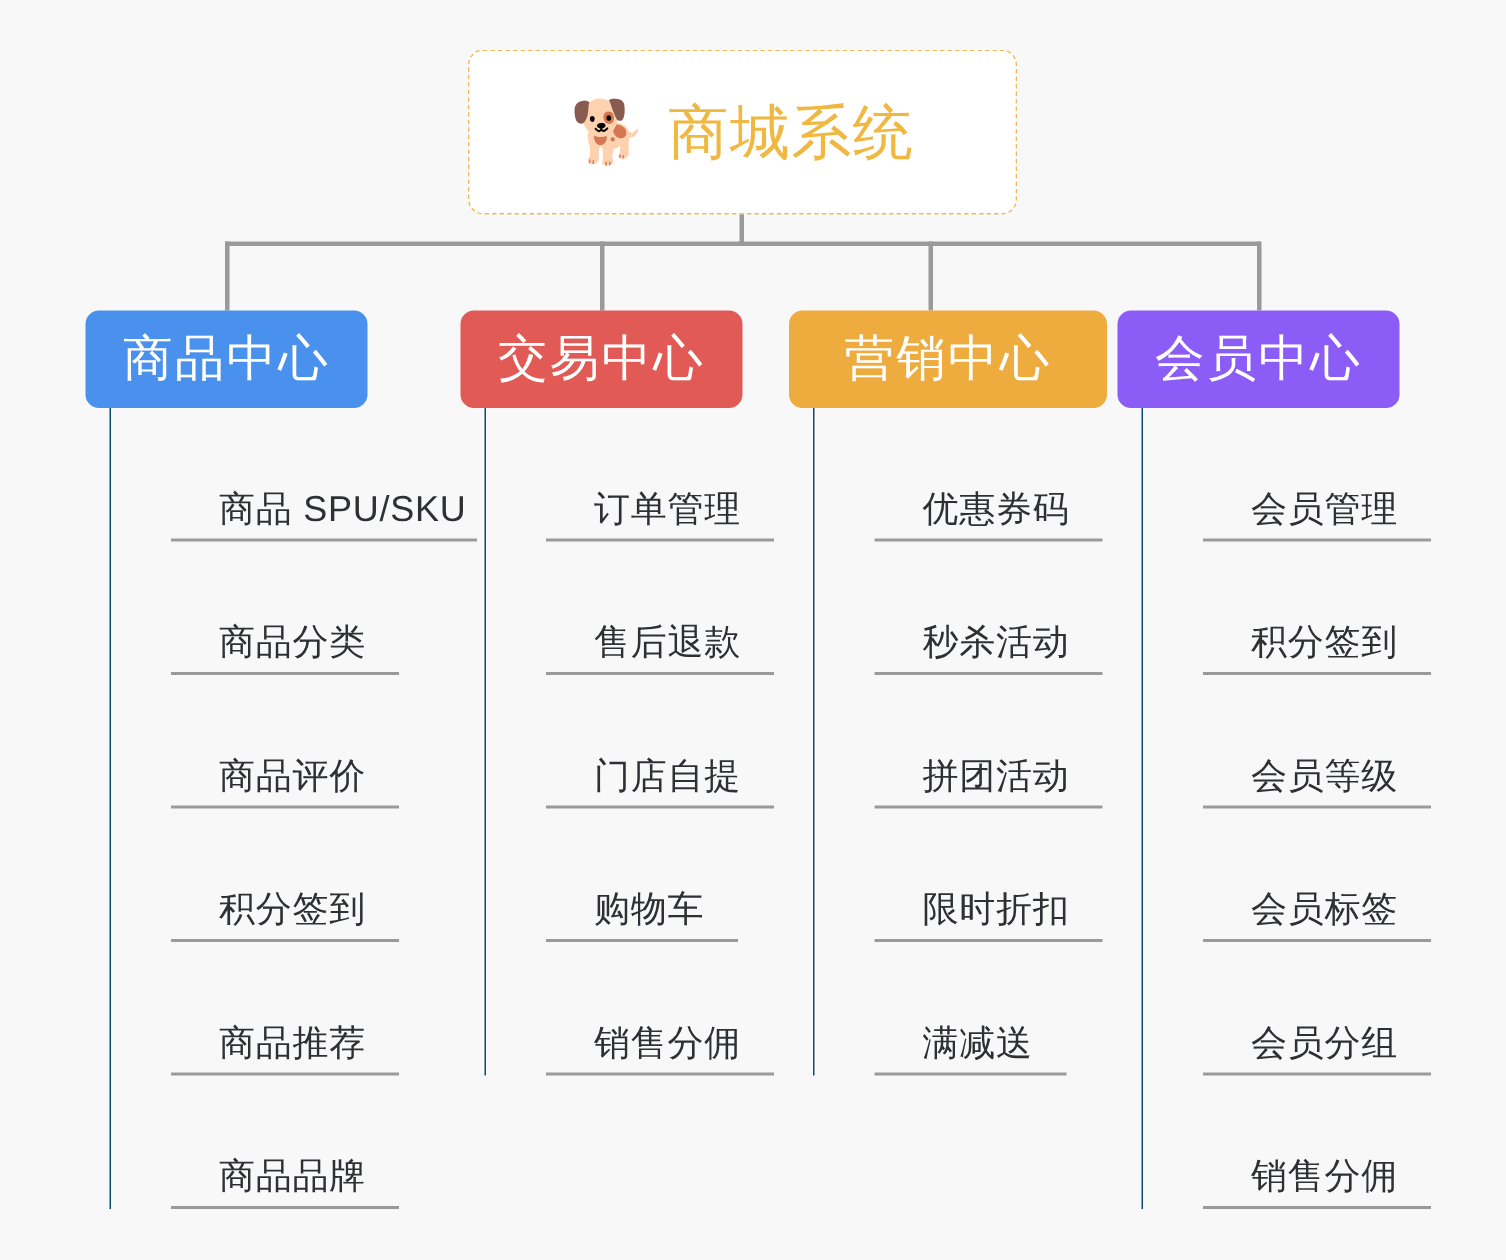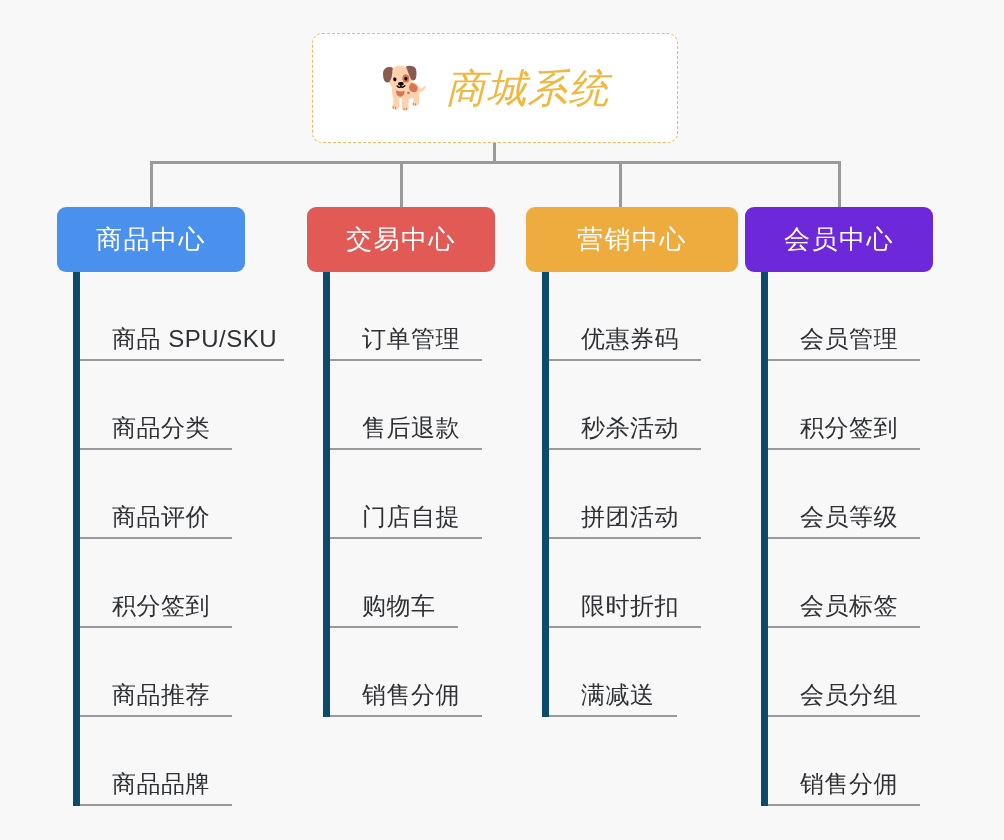--- a/index.html
+++ b/index.html
@@ -88,35 +88,36 @@
   .col-3 { left: 526px; }
   .col-4 { left: 745px; }
 
   .cat-box {
     height: 65px;
     border-radius: 9px;
     display: flex;
     align-items: center;
     justify-content: center;
     color: #ffffff;
-    font-size: 26px;
+    font-size: 33px;
     letter-spacing: 1.5px;
     box-sizing: border-box;
   }
   .col-1 .cat-box { width: 188px; }
   .col-2 .cat-box { width: 188px; }
   .col-3 .cat-box { width: 212px; }
   .col-4 .cat-box { width: 188px; }
 
   
   .leaf-rail {
     position: relative;
     margin-left: 16px;
-    border-left: 7px solid #0c4a6e;
+    border-left: 1px solid #0c4a6e;
     padding-top: 0;
+    padding-left: 40px;
   }
   .leaf-row {
     height: 89px;
     display: flex;
     align-items: flex-end;
     position: relative;
   }
   .leaf-underline {
     position: absolute;
     left: 0;
@@ -133,21 +134,21 @@
     letter-spacing: 0.5px;
   }
 </style>
 </head>
 <body style="background: rgb(248, 248, 248);">
 
 <div id="mindmap">
 
   <div class="root-node" style="background: rgb(255, 255, 255); border-color: rgb(240, 185, 90);">
     <span class="root-emoji">🐕</span>
-    <span class="root-title" style="color: rgb(240, 184, 64); font-style: italic;">商城系统</span>
+    <span class="root-title" style="color: rgb(240, 184, 64);">商城系统</span>
   </div>
 
   <div class="conn conn-v-root" style="background: rgb(154, 154, 154);"></div>
   <div class="conn conn-bus" style="background: rgb(154, 154, 154);"></div>
   <div class="conn conn-drop drop-1" style="background: rgb(154, 154, 154);"></div>
   <div class="conn conn-drop drop-2" style="background: rgb(154, 154, 154);"></div>
   <div class="conn conn-drop drop-3" style="background: rgb(154, 154, 154);"></div>
   <div class="conn conn-drop drop-4" style="background: rgb(154, 154, 154);"></div>
 
   <div class="column col-1">
@@ -232,21 +233,21 @@
         <span class="leaf-underline" style="width:152px"></span>
       </div>
       <div class="leaf-row">
         <span class="leaf-label">满减送</span>
         <span class="leaf-underline" style="width:128px"></span>
       </div>
     </div>
   </div>
 
   <div class="column col-4">
-    <div class="cat-box" style="background: #6d28d9;">
+    <div class="cat-box" style="background: #8b5cf6;">
       <span>会员中心</span>
     </div>
     <div class="leaf-rail">
       <div class="leaf-row">
         <span class="leaf-label">会员管理</span>
         <span class="leaf-underline" style="width:152px"></span>
       </div>
       <div class="leaf-row">
         <span class="leaf-label">积分签到</span>
         <span class="leaf-underline" style="width:152px"></span>

